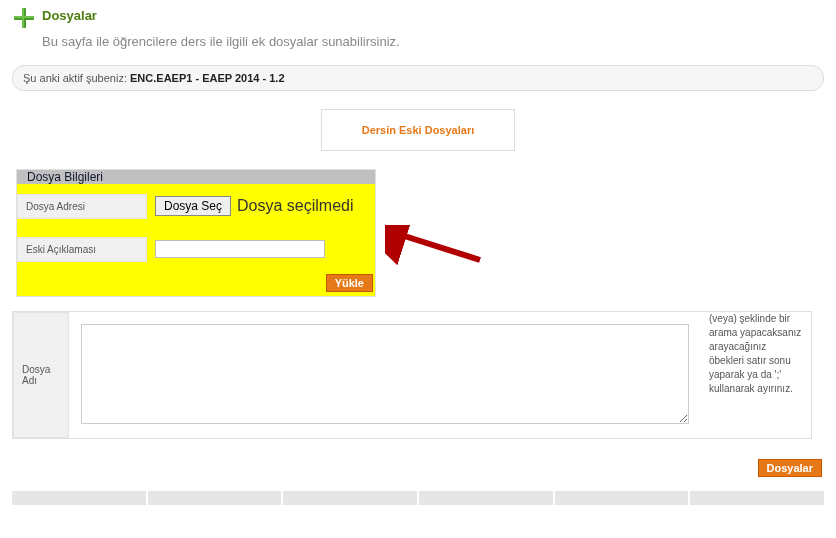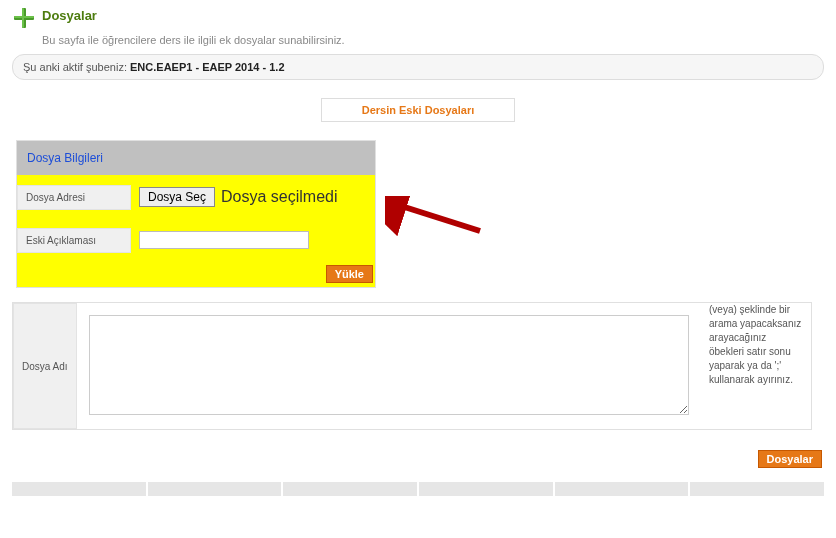--- a/index.html
+++ b/index.html
@@ -19,60 +19,60 @@
     }
     .plus-icon svg { width: 24px; height: 24px; }
     .page-title {
       color: #4d7c0f;
       font-weight: bold;
       font-size: 13px;
       margin-top: 2px;
     }
     .page-subtitle {
       color: #888;
-      font-size: 11px;
+      font-size: 13px;
       margin-left: 30px;
-      margin-bottom: 8px;
+      margin-bottom: 16px;
     }
     .active-branch {
       border: 1px solid #ddd;
       border-radius: 12px;
       padding: 6px 10px;
       font-size: 11px;
       color: #555;
       background: #f6f6f6;
       margin-bottom: 18px;
     }
     .active-branch strong { color: #222; font-weight: bold; }
     .old-files-row { display: flex; justify-content: center; margin-bottom: 18px; }
     .old-files-btn {
       border: 1px solid #ddd;
-      padding: 5px 40px;
+      padding: 14px 40px;
       color: #E67817;
       font-weight: bold;
       font-size: 11px;
       background: #fff;
       cursor: pointer;
     }
     .panel {
       border: 1px solid #e0e0e0;
       margin-bottom: 14px;
     }
     .panel-header {
       background: #c0c0c0;
-      color: #1d4ed8;
-      padding: 10px 10px;
+      color: #0f172a;
+      padding: 0 10px;
       font-size: 12px;
     }
     .file-info-panel { width: 360px; position: relative; margin-left: 4px; }
     .file-info-body { background: #ffff00; }
     .form-row { display: flex; align-items: center; }
     .form-label-cell {
       background: #f0f0f0;
-      width: 114px;
+      width: 130px;
       padding: 6px 8px;
       font-size: 10px;
       color: #555;
       border: 1px solid #e3e3e3;
     }
     .form-input-cell {
       flex: 1;
       padding: 12px 8px;
       display: flex;
       align-items: center;
@@ -109,21 +109,21 @@
       color: #fff;
       font-weight: bold;
       font-size: 11px;
       padding: 2px 8px;
       cursor: pointer;
     }
     .search-panel { width: 800px; }
     .search-body { display: flex; padding: 0; }
     .search-label-cell {
       background: #f0f0f0;
-      width: 64px;
+      width: 56px;
       display: flex;
       align-items: center;
       justify-content: flex-start;
       padding: 0 8px;
       font-size: 10px;
       color: #555;
       border: 1px solid #e3e3e3;
     }
     .search-input-cell {
       flex: 1;

